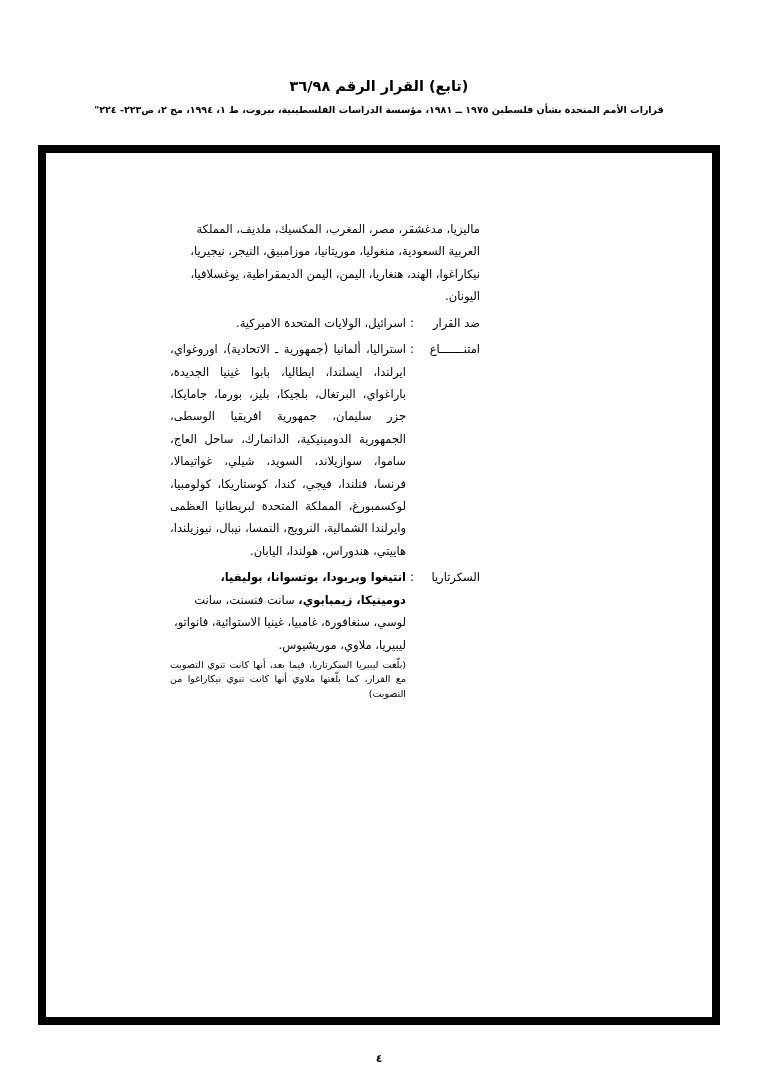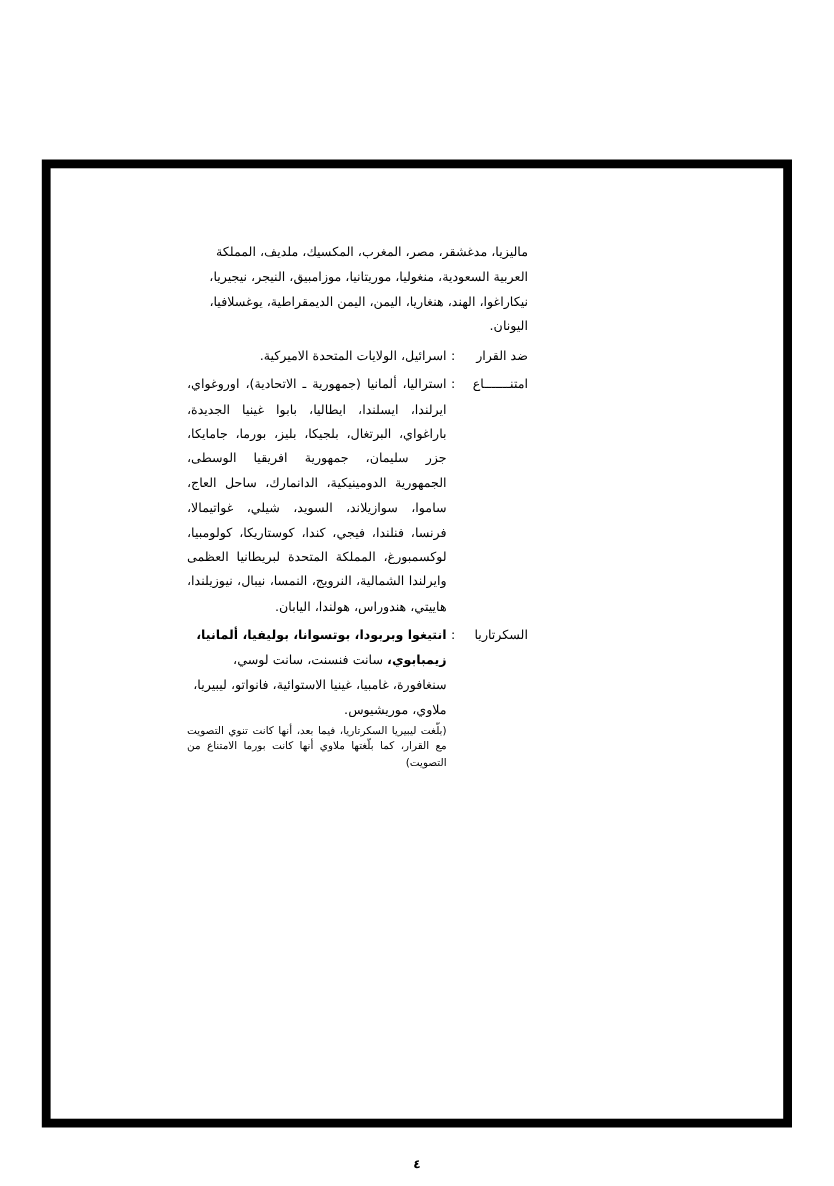--- a/index.html
+++ b/index.html
@@ -112,20 +112,24 @@
     text-align: center;
     font-size: 11px;
     font-weight: bold;
   }
 </style>
 </head>
 <body>
 
 <div class="page">
 
+  <div class="header">
+    <div class="header-title">(تابع) القرار الرقم ٣٦/٩٨</div>
+    <div class="header-source">قرارات الأمم المتحدة بشأن فلسطين ١٩٧٥ ــ ١٩٨١، مؤسسة الدراسات الفلسطينية، بيروت، ط ١، ١٩٩٤، مج ٢، ص٢٢٣- ٢٢٤"</div>
+  </div>
 
   <div class="frame">
 
     <div class="content">
 
       <div class="para-block">ماليزيا، مدغشقر، مصر، المغرب، المكسيك، ملديف، المملكة العربية السعودية، منغوليا، موريتانيا، موزامبيق، النيجر، نيجيريا، نيكاراغوا، الهند، هنغاريا، اليمن، اليمن الديمقراطية، يوغسلافيا، اليونان.</div>
 
       <div class="vote-row">
         <div class="vote-label">ضد القرار</div>
         <div class="vote-colon">:</div>
@@ -135,23 +139,23 @@
       <div class="vote-row">
         <div class="vote-label">امتنـــــــاع</div>
         <div class="vote-colon">:</div>
         <div class="vote-text justify">استراليا، ألمانيا (جمهورية ـ الاتحادية)، اوروغواي، ايرلندا، ايسلندا، ايطاليا، بابوا غينيا الجديدة، باراغواي، البرتغال، بلجيكا، بليز، بورما، جامايكا، جزر سليمان، جمهورية افريقيا الوسطى، الجمهورية الدومينيكية، الدانمارك، ساحل العاج، ساموا، سوازيلاند، السويد، شيلي، غواتيمالا، فرنسا، فنلندا، فيجي، كندا، كوستاريكا، كولومبيا، لوكسمبورغ، المملكة المتحدة لبريطانيا العظمى وايرلندا الشمالية، النرويج، النمسا، نيبال، نيوزيلندا، هاييتي، هندوراس، هولندا، اليابان.</div>
       </div>
 
       <div class="vote-row">
         <div class="vote-label">السكرتاريا</div>
         <div class="vote-colon">:</div>
         <div class="vote-text">
-          <span class="bold-seg">انتيغوا وبربودا، بوتسوانا، بوليفيا، ألمانيا، زيمبابوي،</span>
+          <span class="bold-seg">انتيغوا وبربودا، بوتسوانا، بوليفيا، دومينيكا، زيمبابوي،</span>
           <span>سانت فنسنت، سانت لوسي، سنغافورة، غامبيا، غينيا الاستوائية، فانواتو، ليبيريا، ملاوي، موريشيوس.</span>
-          <div class="note">(بلّغت ليبيريا السكرتاريا، فيما بعد، أنها كانت تنوي التصويت مع القرار، كما بلّغتها ملاوي أنها كانت بورما الامتناع من التصويت)</div>
+          <div class="note">(بلّغت ليبيريا السكرتاريا، فيما بعد، أنها كانت تنوي التصويت مع القرار، كما بلّغتها ملاوي أنها كانت تنوي نيكاراغوا من التصويت)</div>
         </div>
       </div>
 
     </div>
   </div>
 
   <div class="footer">٤</div>
 
 </div>
 

